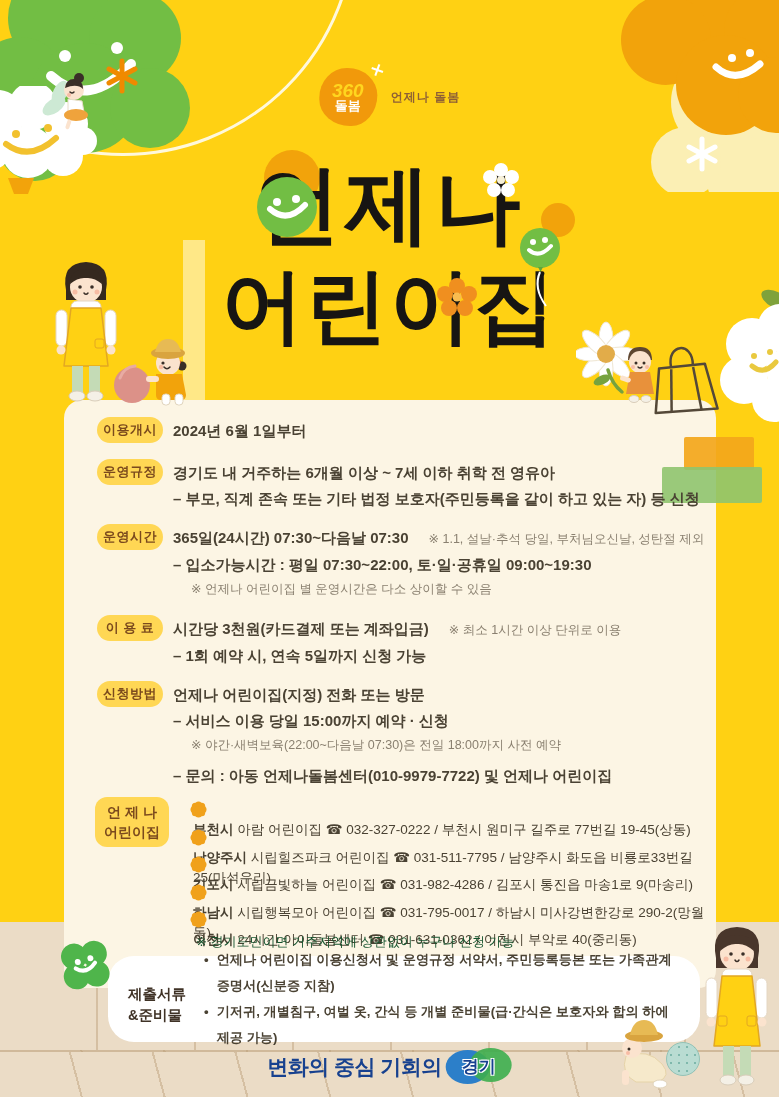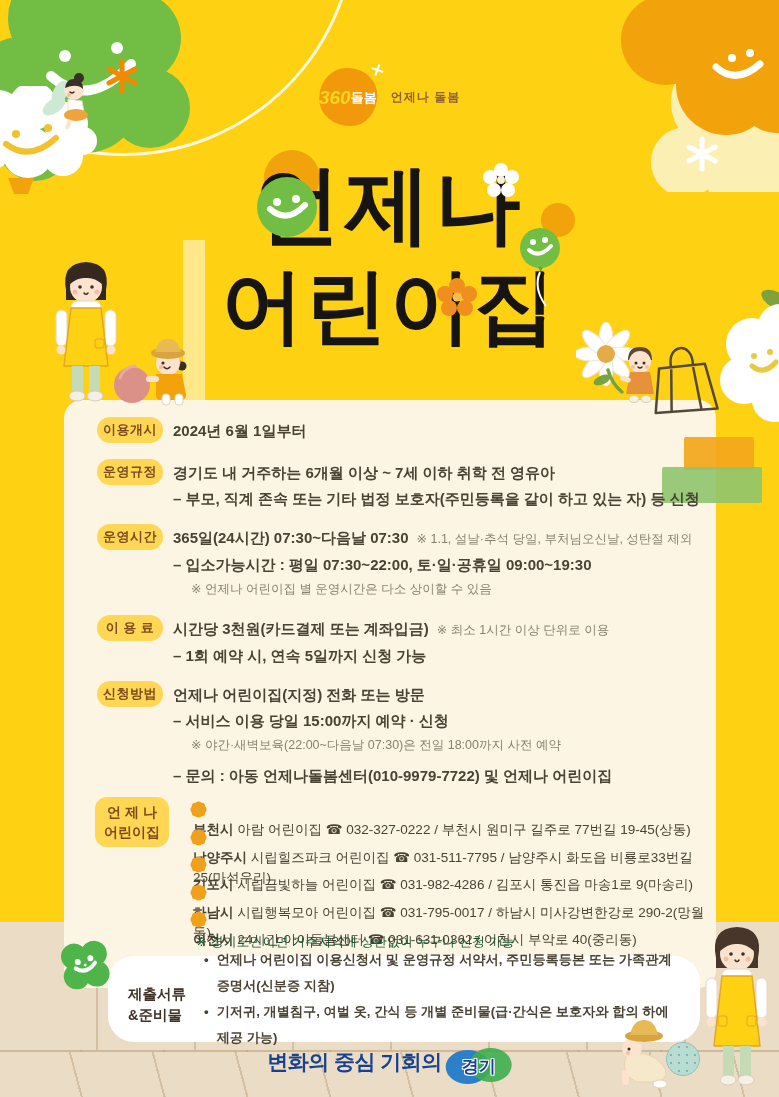--- a/index.html
+++ b/index.html
@@ -19,41 +19,41 @@
   .card{position:absolute;left:64px;top:400px;width:652px;height:588px;background:#FCF5E4;border-radius:18px;}
 
   .tape{position:absolute;border-radius:2px;}
   .tape.orange{left:684px;top:437px;width:70px;height:33px;background:#F3A61B;opacity:.92;}
   .tape.green{left:662px;top:467px;width:100px;height:36px;background:#8FC46E;opacity:.9;}
 
   
   .brand{position:absolute;top:68px;left:50%;transform:translateX(-50%);display:flex;align-items:center;gap:14px;}
   .badge{position:relative;width:58px;height:58px;background:#F1990B;
          border-radius:48% 52% 46% 54%/52% 48% 54% 46%;
-         display:flex;flex-direction:row;align-items:center;justify-content:center;}
+         display:flex;flex-direction:column;align-items:center;justify-content:center;}
   .badge .b-top{color:#FFD61E;font-weight:900;font-size:19px;font-style:italic;line-height:17px;}
   .badge .b-bottom{color:#fff;font-weight:800;font-size:13px;line-height:13px;}
   .sparkle{position:absolute;top:-4px;right:-6px;width:12px;height:12px;
      background:linear-gradient(#fff,#fff) center/2px 12px no-repeat,
                 linear-gradient(#fff,#fff) center/12px 2px no-repeat;transform:rotate(20deg);}
   .tagline{color:#8E6036;font-weight:800;font-size:12px;letter-spacing:1px;text-align:right;}
 
   
   .title{position:absolute;left:0;right:0;top:152px;text-align:center;color:#171513;font-weight:900;z-index:5;}
   .title .t1{font-size:86px;line-height:104px;letter-spacing:4px;}
   .title .t2{font-size:82px;line-height:100px;letter-spacing:2px;}
   .title-orange-circle{position:absolute;left:264px;top:150px;width:56px;height:56px;border-radius:50%;background:#F2A30B;z-index:4;}
 
   
   .row{position:absolute;left:97px;display:flex;gap:10px;align-items:flex-start;width:615px;z-index:6;}
   .pill{flex:0 0 66px;background:#FFD754;border-radius:999px;color:#7B4A1D;font-weight:800;
         font-size:13px;text-align:center;padding:4px 0;letter-spacing:.5px;}
   .content{flex:1;padding-top:1px;}
   .main-line{font-size:15px;font-weight:600;color:#4A4233;line-height:26px;}
-  .inline-note{font-size:12.5px;font-weight:500;color:#8A8070;margin-left:8px;}
+  .inline-note{font-size:12.5px;font-weight:500;color:#8A8070;margin-left:20px;}
   .note-line{font-size:12.5px;font-weight:500;color:#8A8070;line-height:23px;padding-left:18px;}
 
   .daycare-label{position:absolute;left:95px;top:797px;width:74px;background:#FFD754;border-radius:12px;
         color:#7B4A1D;font-weight:800;font-size:14px;text-align:center;padding:5px 0;line-height:20px;z-index:6;}
   .daycare-item{position:absolute;left:193px;width:515px;display:flex;gap:7px;align-items:flex-start;
         font-size:13.5px;color:#4A4233;line-height:20px;z-index:6;flex-direction:column;}
   .daycare-item .city{font-weight:800;}
   .flower-bullet{flex:0 0 7px;width:7px;height:7px;border-radius:50%;background:#F0A11B;margin:6px 7px 0 2px;
      box-shadow:0 -4.5px 0 #F0A11B,0 4.5px 0 #F0A11B,-4.5px 0 0 #F0A11B,4.5px 0 0 #F0A11B,
        -3.2px -3.2px 0 #F0A11B,3.2px -3.2px 0 #F0A11B,-3.2px 3.2px 0 #F0A11B,3.2px 3.2px 0 #F0A11B;}
@@ -61,21 +61,21 @@
 
   
   .subbox{position:absolute;left:108px;top:956px;width:592px;height:86px;background:#FFFFFF;border-radius:26px;
         display:flex;align-items:center;gap:14px;padding:0 18px 0 20px;box-sizing:border-box;z-index:7;}
   .subbox .label{flex:0 0 62px;color:#3F3226;font-weight:800;font-size:14.5px;line-height:21px;text-align:left;margin-top:12px;}
   .subbox .bullets{flex:1;}
   .sub-line{display:flex;gap:8px;font-size:13.2px;font-weight:600;color:#4A4233;line-height:26px;}
   .sub-line .dot{color:#4A4233;}
 
   
-  .footer{position:absolute;top:1048px;left:50%;transform:translateX(-50%);display:flex;align-items:flex-start;gap:4px;z-index:8;}
+  .footer{position:absolute;top:1048px;left:50%;transform:translateX(-50%);display:flex;align-items:center;gap:4px;z-index:8;}
   .slogan{font-size:21px;font-weight:900;color:#17418F;letter-spacing:-.5px;}
   .gg-logo{position:relative;width:66px;height:38px;}
   .gg-logo .c1{position:absolute;left:0;top:2px;width:44px;height:34px;border-radius:50%;background:#2C7FC9;}
   .gg-logo .c2{position:absolute;left:24px;top:0;width:42px;height:34px;border-radius:50%;background:#3DAE4E;opacity:.9;}
   .gg-logo .txt{position:absolute;left:0;top:7px;width:100%;text-align:center;font-size:17px;font-weight:900;color:#17418F;
      text-shadow:-1px -1px 0 #fff,1px -1px 0 #fff,-1px 1px 0 #fff,1px 1px 0 #fff;}
 
   .mint-ball{position:absolute;left:666px;top:1042px;width:32px;height:32px;border-radius:50%;background:#B9DCD2;
      background-image:radial-gradient(#7FB8AC 16%,transparent 17%);background-size:8px 8px;border:1px solid #93C2B6;z-index:8;}
 

